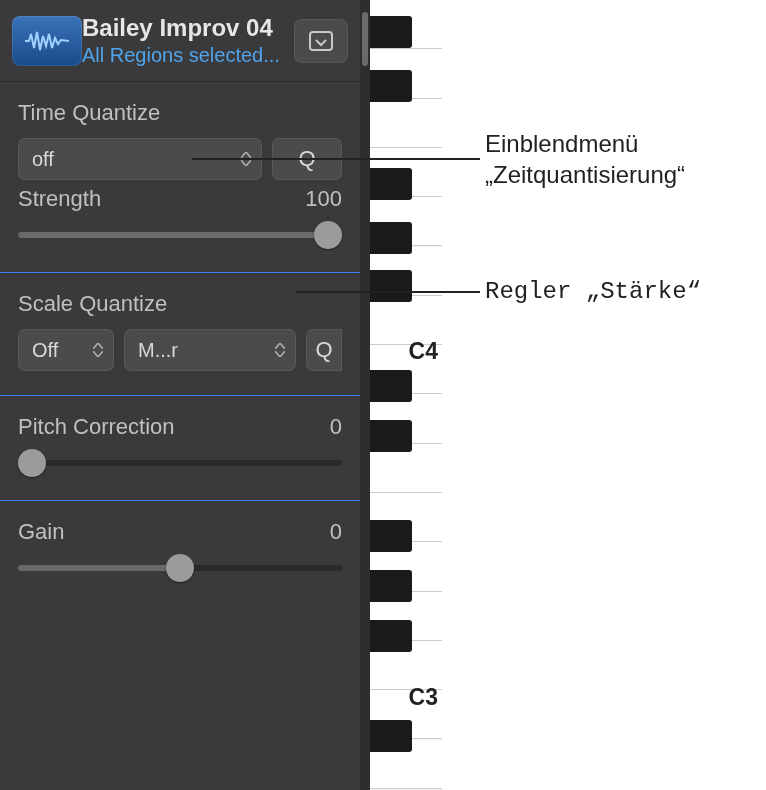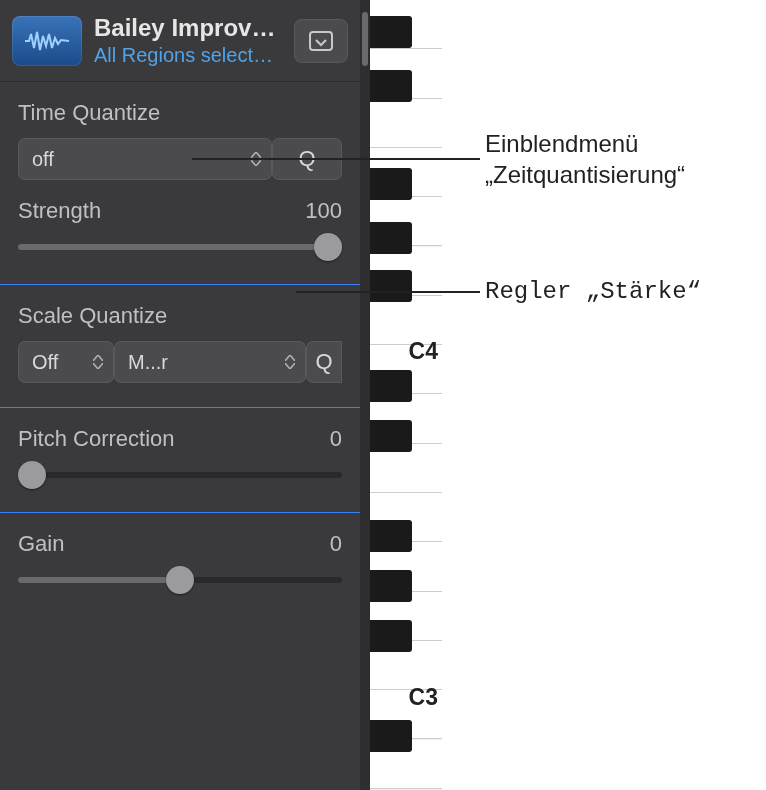--- a/index.html
+++ b/index.html
@@ -22,21 +22,20 @@
   .inspector {
     width: 360px;
     height: 100%;
     display: flex;
     flex-direction: column;
   }
   .header {
     display: flex;
     align-items: center;
     padding: 14px 12px;
-    gap: 12px;
     border-bottom: 1px solid #2a2a2c;
   }
   .track-icon {
     width: 70px;
     height: 50px;
     background: linear-gradient(180deg,#3a73b8,#1a4b8a);
     border-radius: 8px;
     display: flex;
     align-items: center;
     justify-content: center;
@@ -78,20 +77,21 @@
     border-bottom: 1px solid #3b82f6;
   }
   .section-title {
     color: #c0c0c2;
     font-size: 22px;
     font-weight: 400;
     margin-bottom: 12px;
   }
   .row {
     display: flex;
+    gap: 10px;
     align-items: center;
   }
   .popup {
     background: #4b4b4d;
     border-radius: 7px;
     height: 42px;
     display: flex;
     align-items: center;
     padding: 0 8px 0 14px;
     color: #d8d8da;
@@ -117,21 +117,21 @@
     justify-content: center;
     color: #d8d8da;
     font-size: 22px;
     box-shadow: inset 0 0 0 1px rgba(255,255,255,.08);
     cursor: pointer;
   }
   .param-row {
     display: flex;
     justify-content: space-between;
     align-items: baseline;
-    margin-top: 18px;
+    margin-top: 6px;
     color: #c0c0c2;
     font-size: 22px;
   }
   .slider {
     position: relative;
     height: 26px;
     margin-top: 10px;
     cursor: pointer;
   }
   .slider .track {

